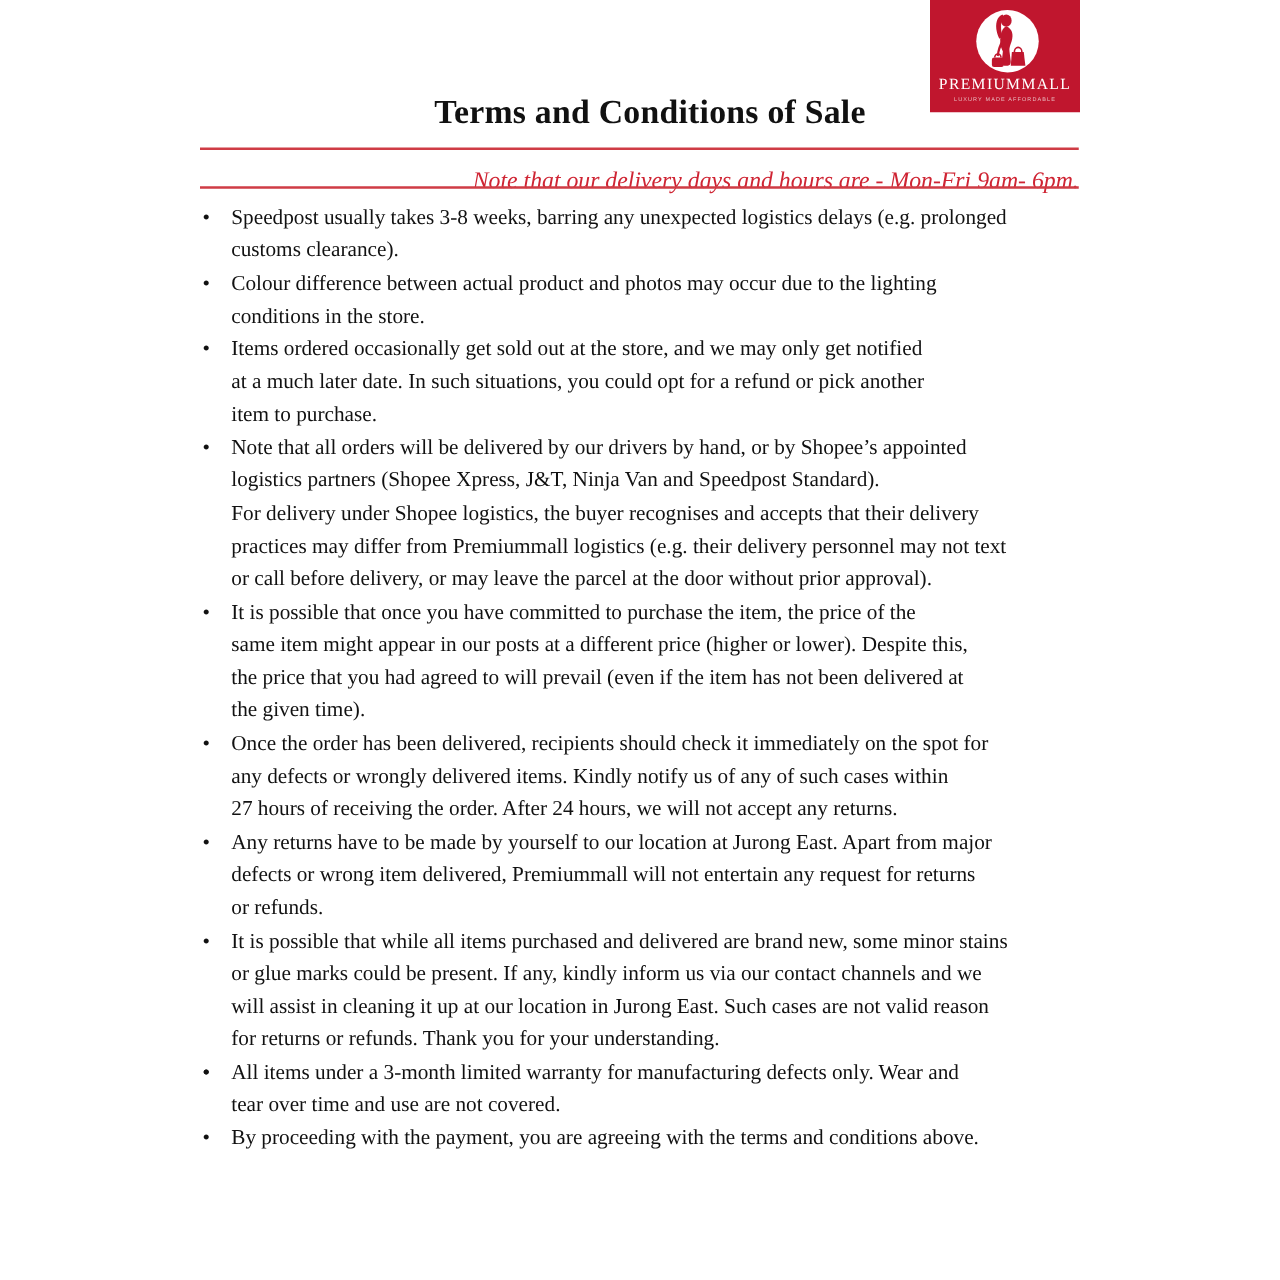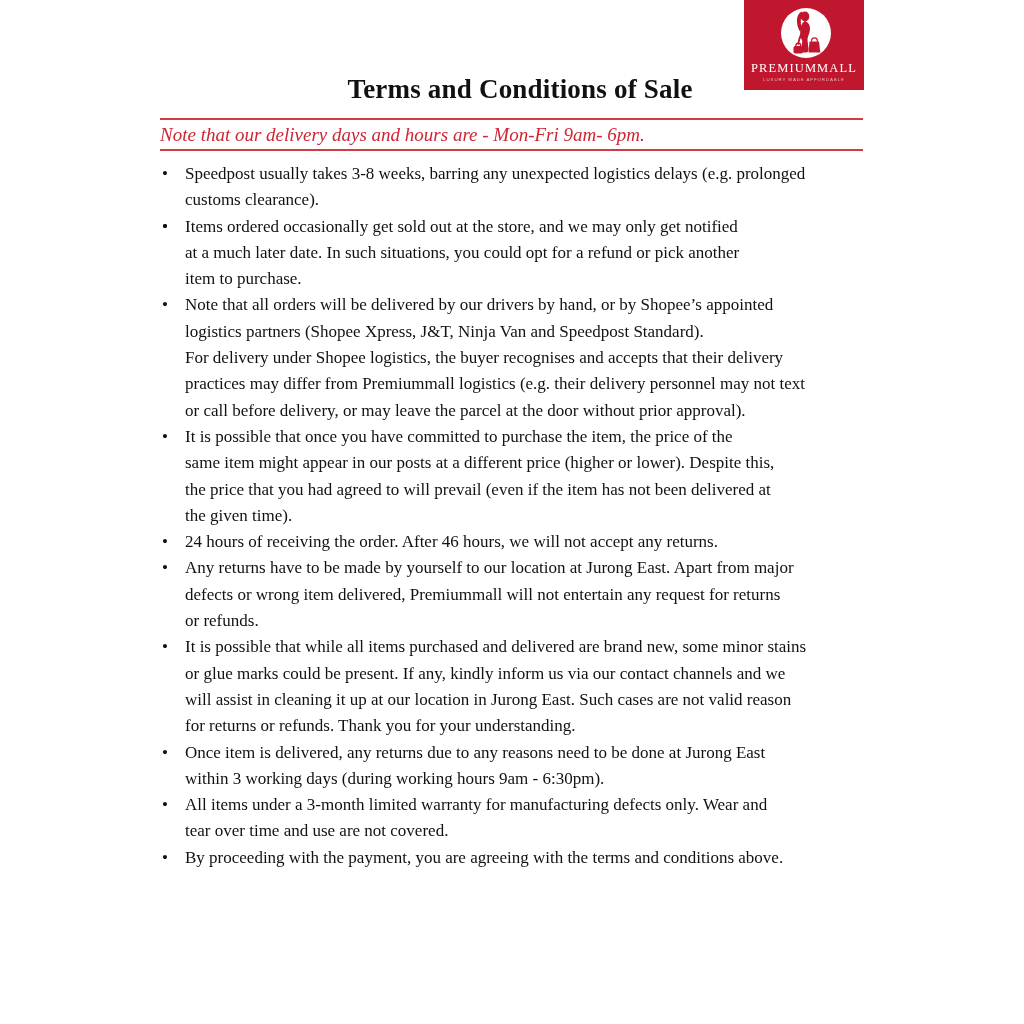--- a/index.html
+++ b/index.html
@@ -38,24 +38,24 @@
     position: absolute;
     left: 160px;
     width: 703px;
     height: 2px;
     background: var(--line-red, #cf3c45);
   }
   .rule-top { top: 118px; }
   .rule-bottom { top: 149px; }
   .note {
     position: absolute;
-    top: 124px;
+    top: 134px;
     left: 160px;
     width: 703px;
-    text-align: left;
+    text-align: right;
     font-style: italic;
     font-size: 19px;
     color: var(--accent-red, #cf2433);
   }
   .terms {
     position: absolute;
     top: 161px;
     left: 160px;
     width: 760px;
     margin: 0;
@@ -113,41 +113,43 @@
 
   <h1 class="title">Terms and Conditions of Sale</h1>
 
   <div class="rule rule-top"></div>
   <div class="note">Note that our delivery days and hours are - Mon-Fri 9am- 6pm.</div>
   <div class="rule rule-bottom"></div>
 
   <ul class="terms" id="terms-list">
       <li><span class="marker">•</span><span><span>Speedpost usually takes </span><strong>3-8 weeks</strong><span>, barring any unexpected logistics delays (e.g. prolonged
 customs clearance).</span></span></li>
-      <li><span class="marker">•</span></li>
+      <li><span class="marker">•</span><span><span>Colour difference between actual product and photos may occur due to the lighting
+conditions in the store.</span></span></li>
       <li><span class="marker">•</span><span><span>Items ordered occasionally get sold out at the store, and we may only get notified
 at a much later date. In such situations, you could opt for a refund or pick another
 item to purchase.</span></span></li>
       <li><span class="marker">•</span><span><span>Note that all orders will be delivered by our drivers by hand, or by Shopee’s appointed
 logistics partners (Shopee Xpress, J&amp;T, Ninja Van and Speedpost Standard).
 For delivery under Shopee logistics, the buyer recognises and accepts that their delivery
 practices may differ from Premiummall logistics (e.g. their delivery personnel may not text
 or call before delivery, or may leave the parcel at the door without prior approval).</span></span></li>
       <li><span class="marker">•</span><span><span>It is possible that once you have committed to purchase the item, the price of the
 same item might appear in our posts at a different price (higher or lower). Despite this,
 the price that you had agreed to will prevail (even if the item has not been delivered at
 the given time).</span></span></li>
-      <li><span class="marker">•</span><span><strong>24 hours</strong><span> of receiving the order. After 46 hours, we will not accept any returns.</span></span></li>
+      <li><span class="marker">•</span><span><span>Once the order has been delivered, recipients should check it immediately on the spot for
+any defects or wrongly delivered items. Kindly notify us of any of such cases within
+</span><strong>27 hours</strong><span> of receiving the order. After 24 hours, we will not accept any returns.</span></span></li>
       <li><span class="marker">•</span><span><span>Any returns have to be made by yourself to our location at Jurong East. Apart from major
 defects or wrong item delivered, Premiummall will not entertain any request for returns
 or refunds.</span></span></li>
       <li><span class="marker">•</span><span><span>It is possible that while all items purchased and delivered are brand new, some minor stains
 or glue marks could be present. If any, kindly inform us via our contact channels and we
 will assist in cleaning it up at our location in Jurong East. Such cases are not valid reason
 for returns or refunds. Thank you for your understanding.</span></span></li>
-      <li><span class="marker">•</span><span><span>Once item is delivered, any returns due to any reasons need to be done at Jurong East
-within </span><strong>3 working days</strong><span> (during working hours 9am - 6:30pm).</span></span></li>
+      <li><span class="marker">•</span></li>
       <li><span class="marker">•</span><span><span>All items under a </span><strong>3-month</strong><span> limited warranty for manufacturing defects only. Wear and
 tear over time and use are not covered.</span></span></li>
       <li><span class="marker">•</span><span><span>By proceeding with the payment, you are agreeing with the terms and conditions above.</span></span></li>
     </ul>
 
 </div>
 
 </body></html>

